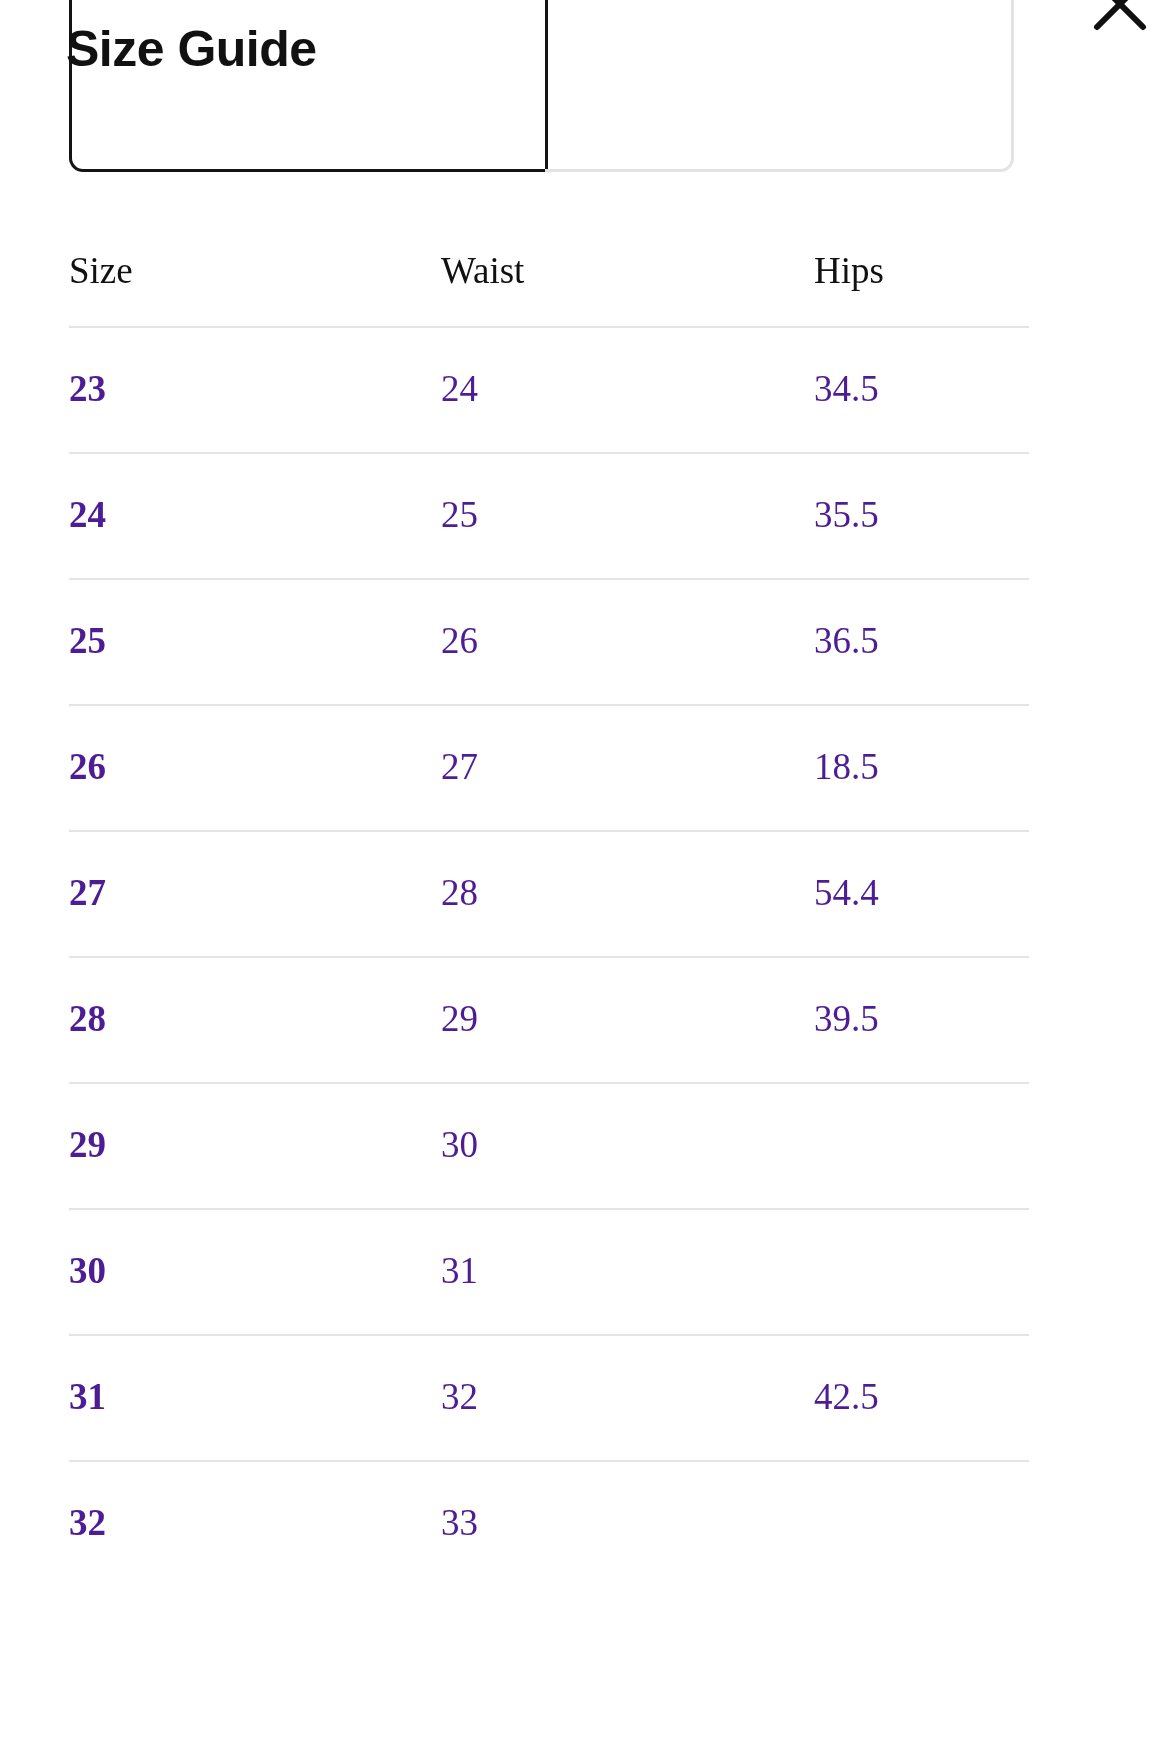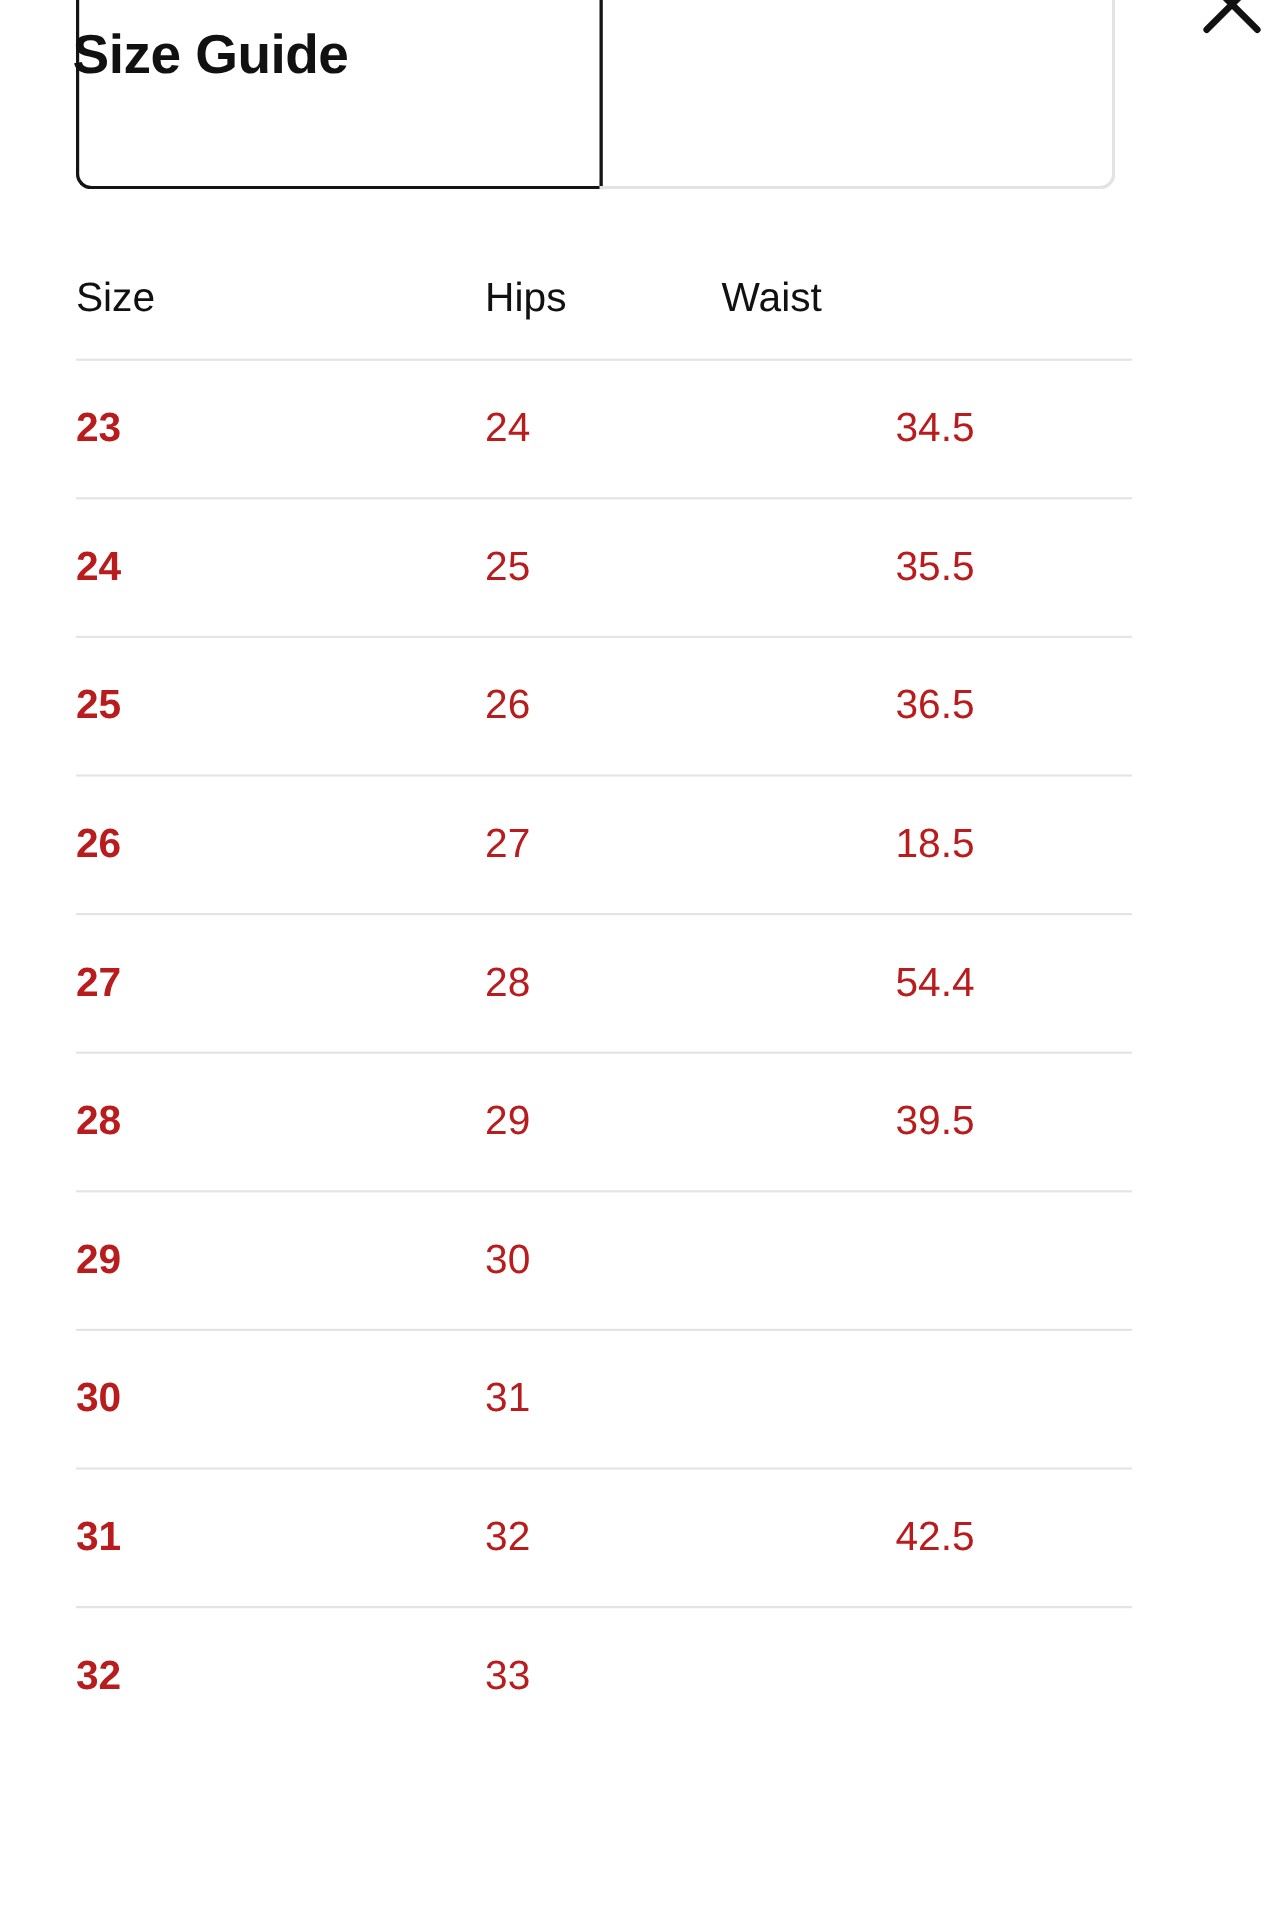--- a/index.html
+++ b/index.html
@@ -103,37 +103,38 @@
     left: 45px;
     top: 216px;
     width: 960px;
   }
   .row {
     position: relative;
     display: flex;
     align-items: center;
     height: 126px;
     width: 960px;
+    font-family: Liberation Serif, serif;
   }
   .row.header-row {
     height: 110px;
   }
   .row + .row::before {
     content: "";
     position: absolute;
     left: 0;
     top: 0;
     width: 960px;
     height: 2px;
     background: #e4e4e4;
   }
   .cell {
     font-size: 37px;
     line-height: 44px;
-    color: #b91c1c;
+    color: #4c1d95;
     white-space: nowrap;
   }
   .col-size   { width: 372px; }
   .col-waist  { width: 373px; }
   .col-hips   { width: 215px; }
 
   .header-row .cell {
     font-weight: 400;
     color: #111111;
   }
@@ -168,22 +169,22 @@
           <line x1="54" y1="8" x2="8" y2="54" stroke="#111111" stroke-width="6" stroke-linecap="round"></line>
         </svg>
       </span>
     </div>
   </div>
 
   <div class="size-table">
 
     <div class="row header-row">
       <div class="cell col-size">Size</div>
+      <div class="cell col-waist">Waist</div>
       <div class="cell col-hips">Hips</div>
-      <div class="cell col-waist">Waist</div>
     </div>
 
     <div class="row data-row">
       <div class="cell col-size">23</div>
       <div class="cell col-waist">24</div>
       <div class="cell col-hips">34.5</div>
     </div>
 
     <div class="row data-row">
       <div class="cell col-size">24</div>

